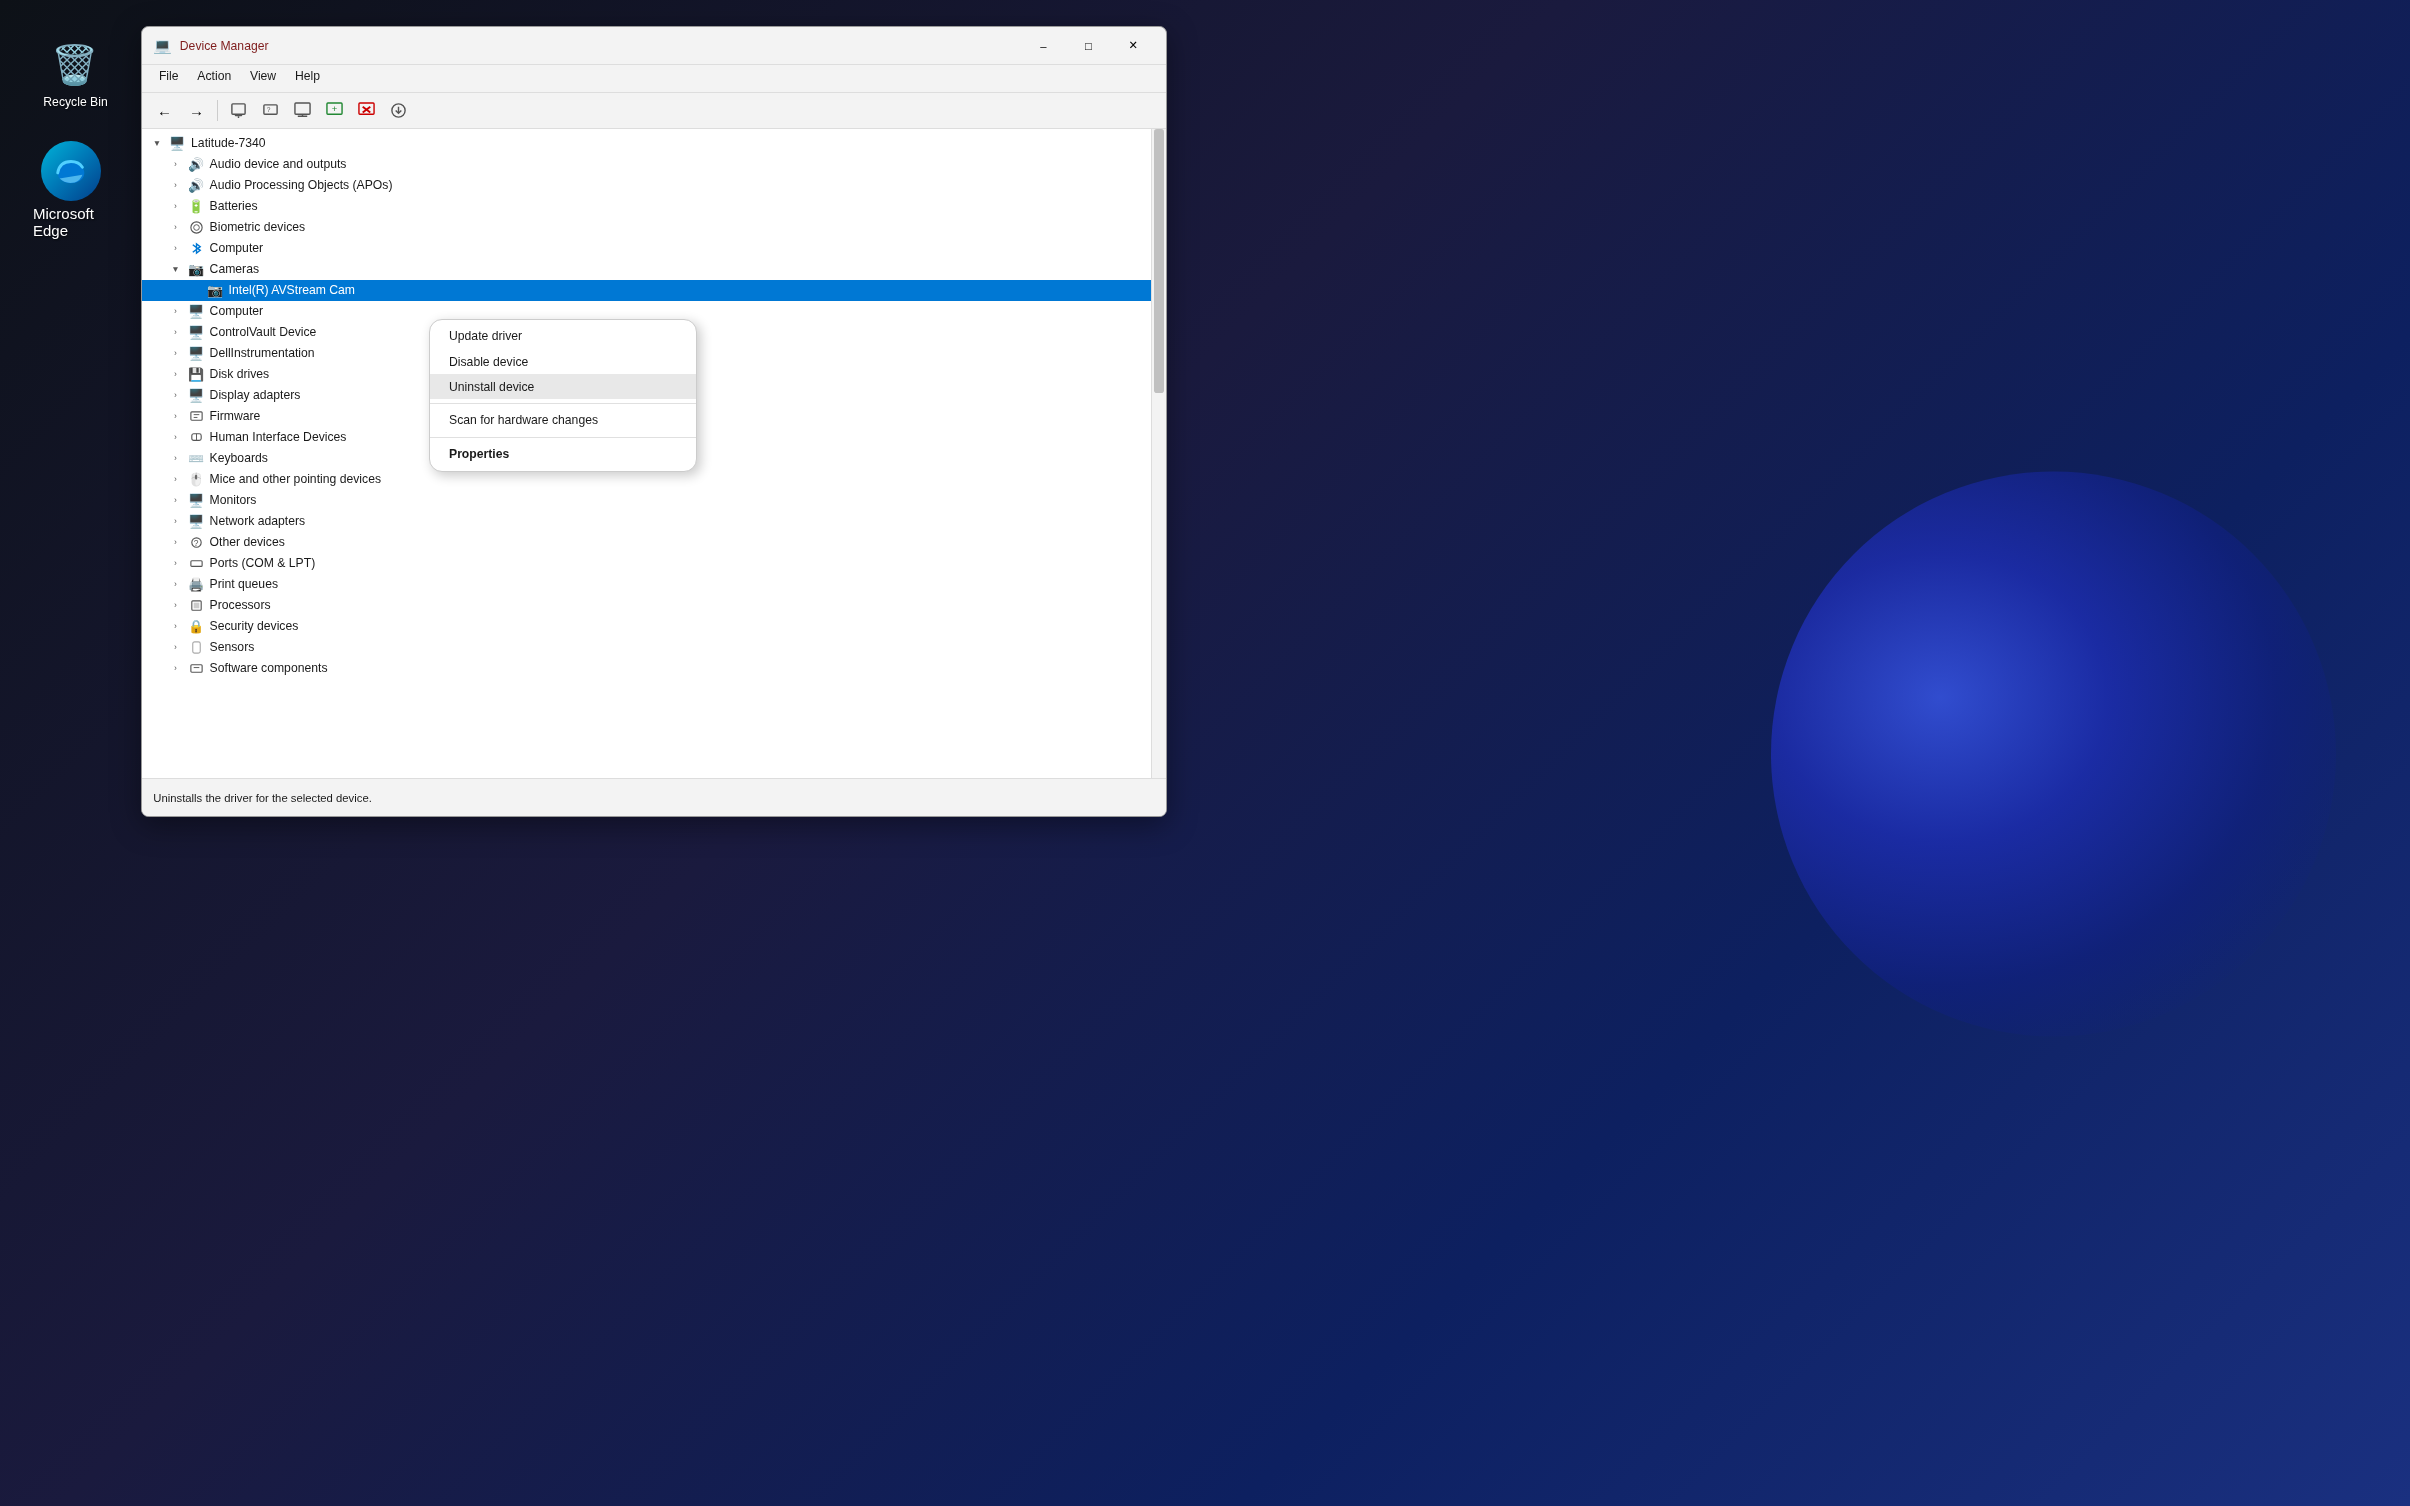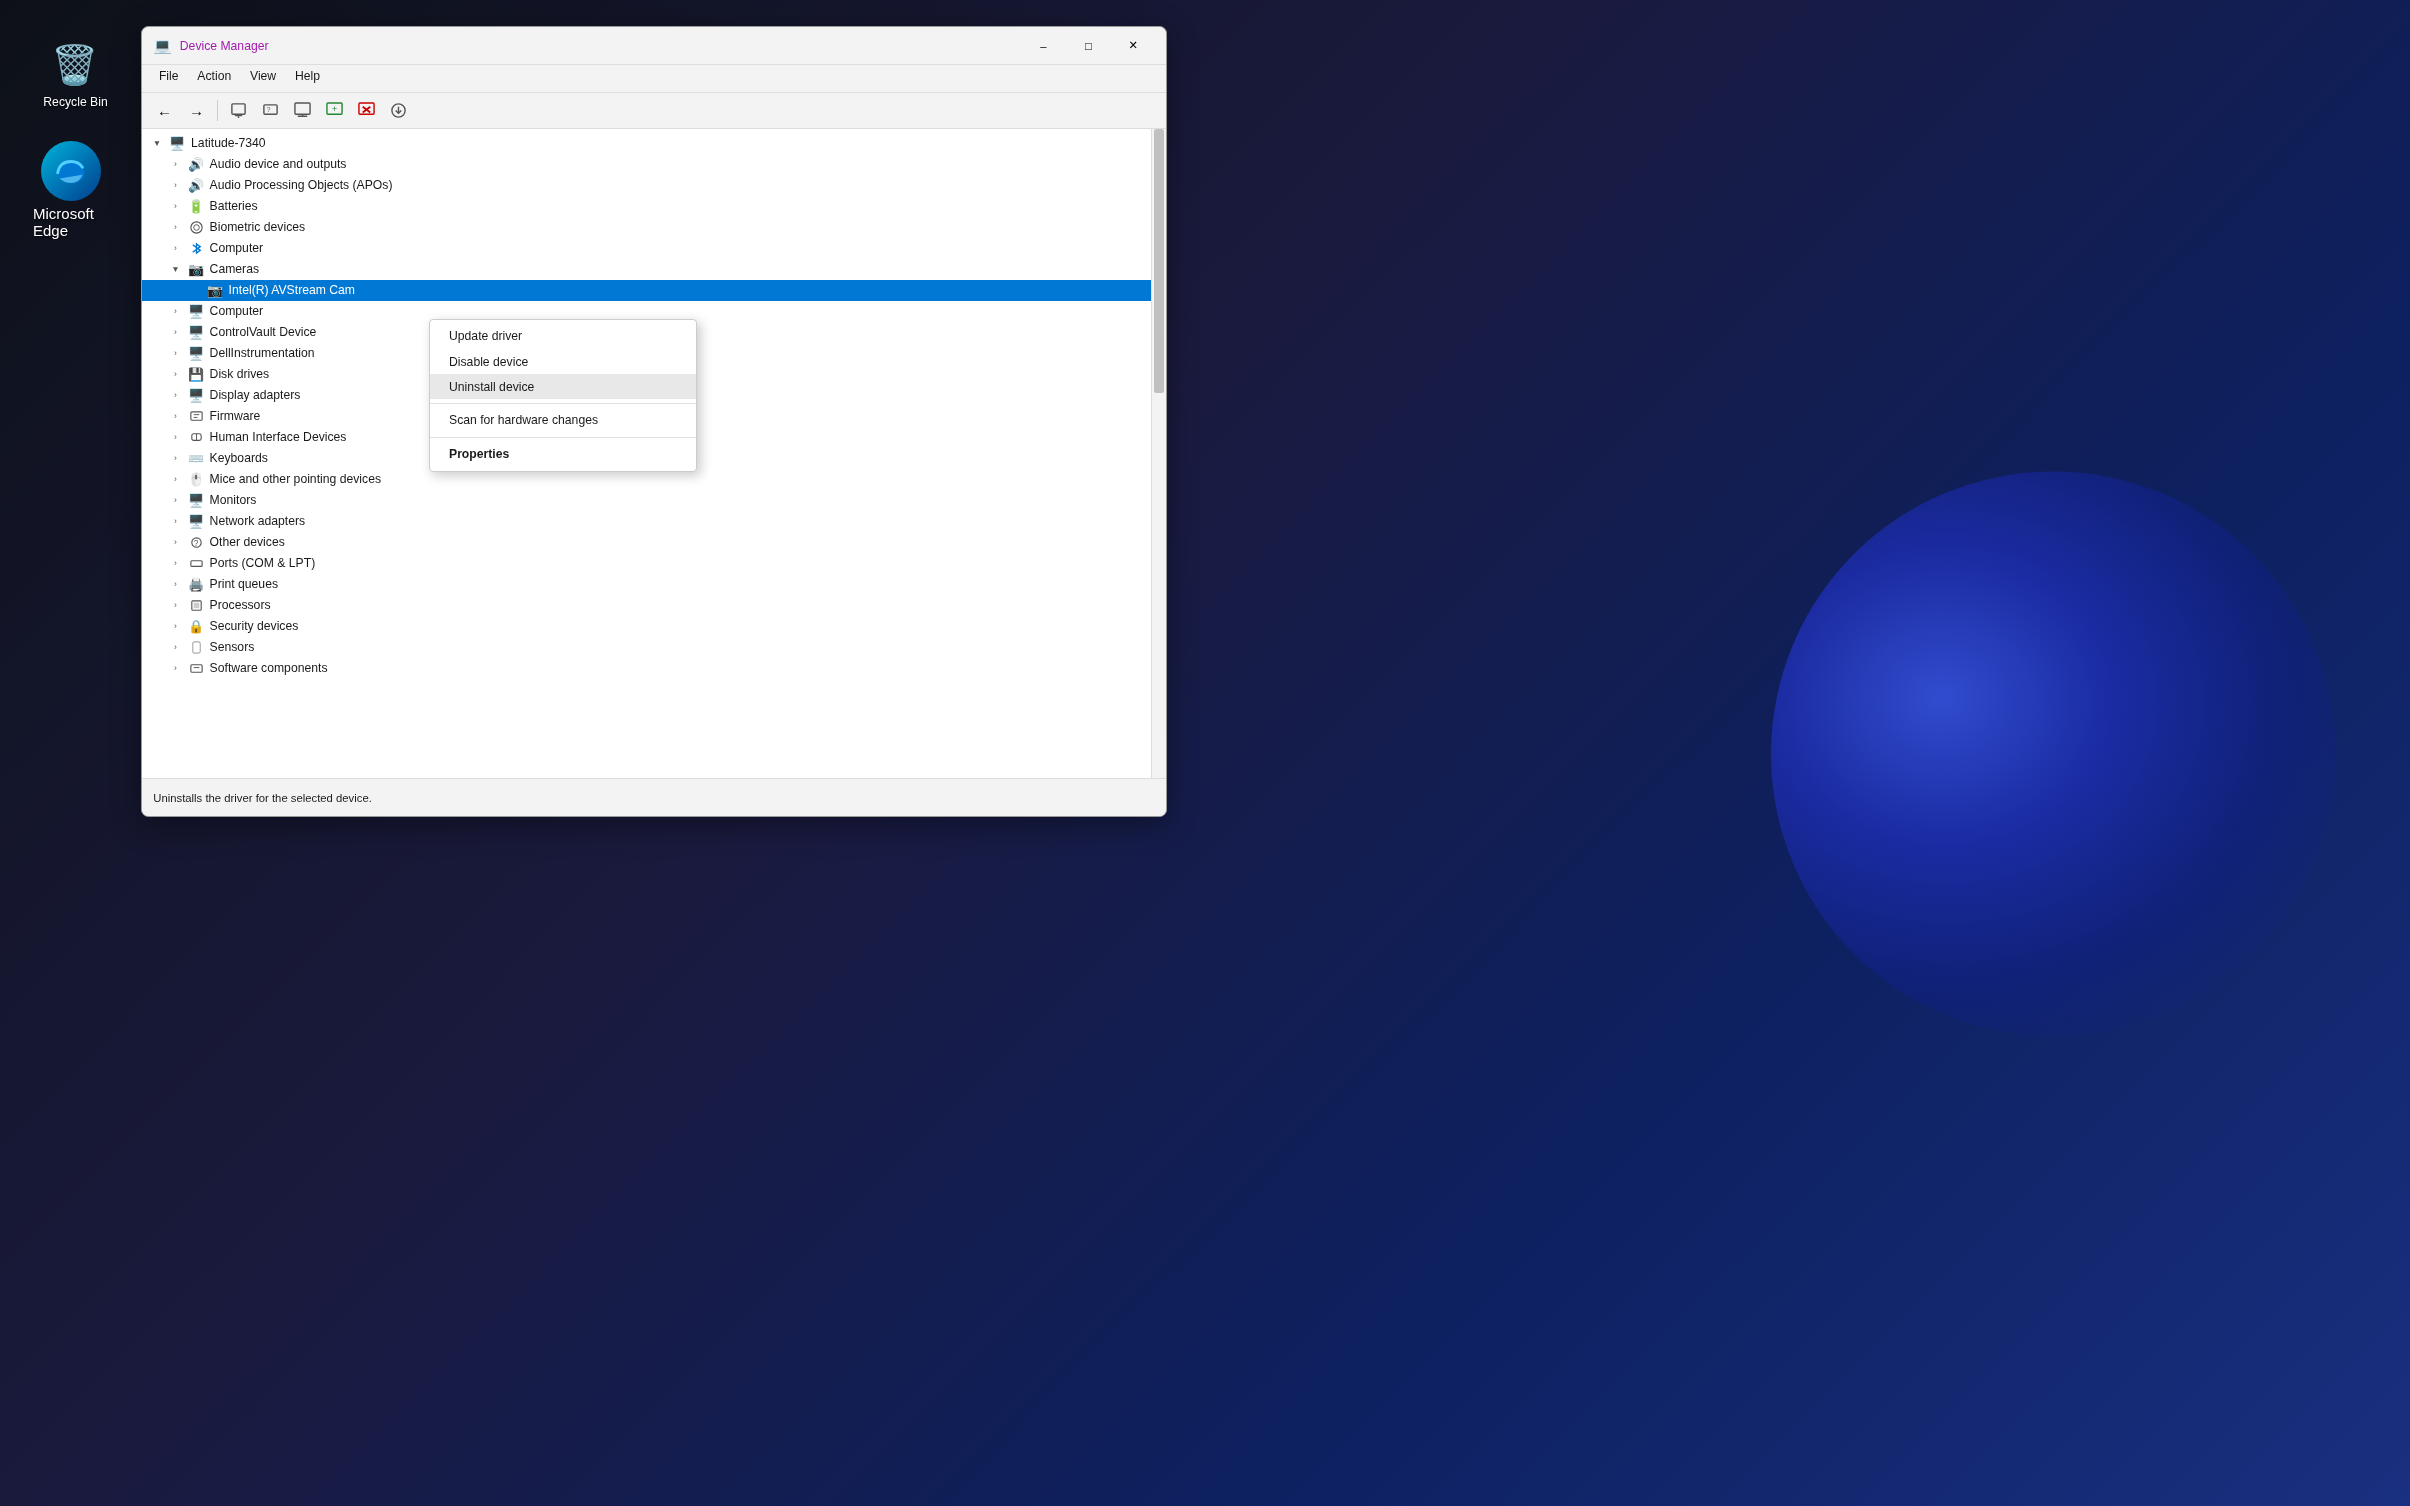--- a/index.html
+++ b/index.html
@@ -122,21 +122,21 @@
       width: 19px;
       height: 19px;
       margin-right: 7.5px;
       display: flex;
       align-items: center;
       justify-content: center;
       font-size: 15px;
     }
     .title-bar-text {
       font-size: 12.2px;
-      color: #a21caf;
+      color: #7f1d1d;
       flex: 1;
     }
     .title-bar-controls {
       display: flex;
       gap: 1.9px;
     }
     .title-btn {
       width: 43px;
       height: 30px;
       border: none;
@@ -279,21 +279,21 @@
     .context-menu {
       position: absolute;
       top: 190px;
       left: 287px;
       width: 268px;
       background: white;
       border: 0.9px solid #ccc;
       box-shadow: 3.8px 3.8px 11.3px rgba(0,0,0,0.2);
       z-index: 100;
       padding: 3.8px 0;
-      border-radius: 4px;
+      border-radius: 13px;
     }
     .ctx-item {
       padding: 5.6px 19px;
       font-size: 12.2px;
       color: #1a1a1a;
       cursor: pointer;
     }
     .ctx-item.active { background: #e8e8e8; }
     .ctx-separator {
       height: 0.9px;

